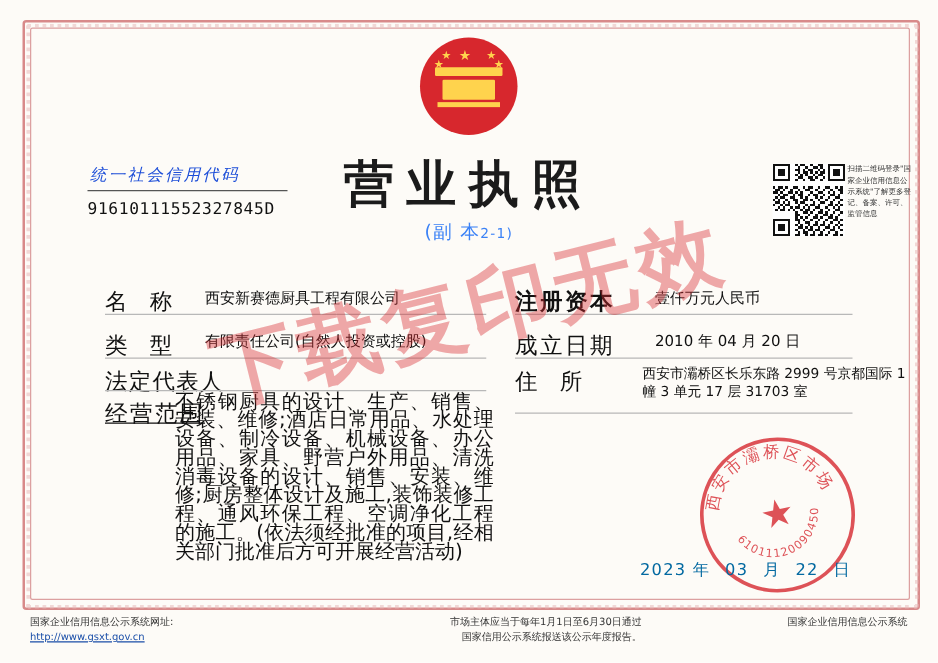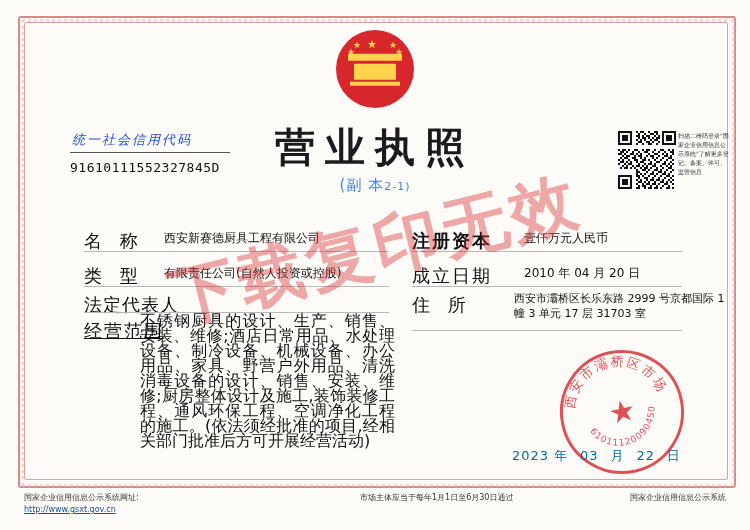--- a/index.html
+++ b/index.html
@@ -452,17 +452,18 @@
 
   <div class="watermark">下载复印无效</div>
 
   <div class="footer">
     <div class="fl">
       <div>国家企业信用信息公示系统网址:</div>
       <div><a href="#">http://www.gsxt.gov.cn</a></div>
     </div>
     <div class="fc">
       <div>市场主体应当于每年1月1日至6月30日通过</div>
+      <div>国家信用公示系统报送该公示年度报告。</div>
     </div>
     <div class="fr">国家企业信用信息公示系统</div>
   </div>
 
 </div>
 
 </body></html>

